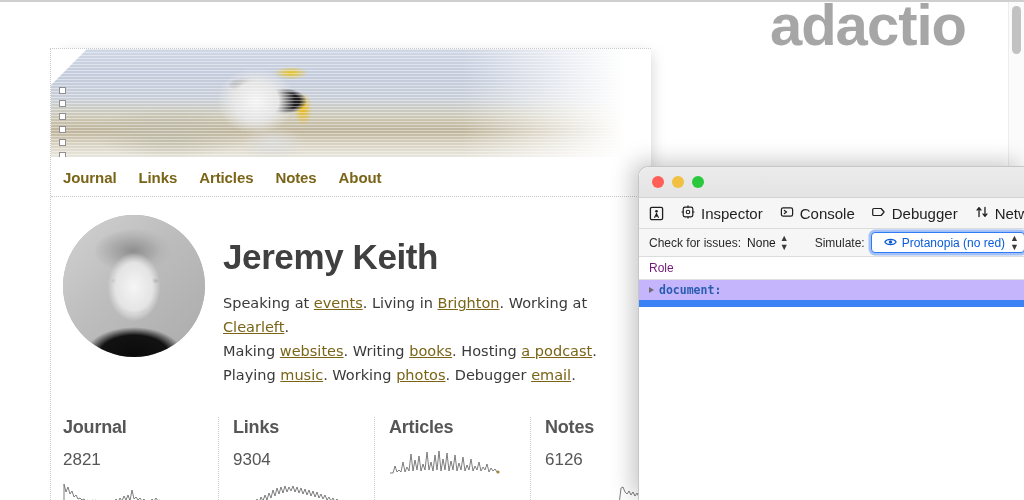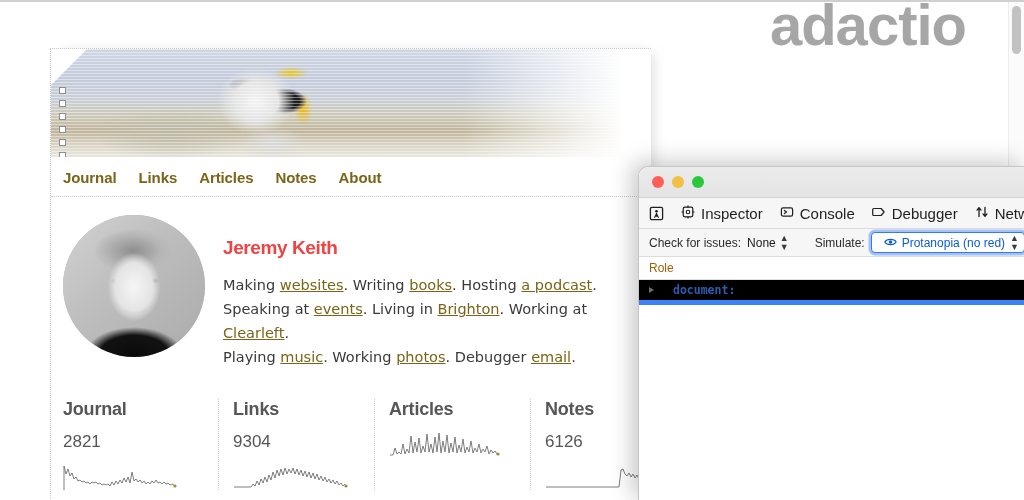--- a/index.html
+++ b/index.html
@@ -170,23 +170,23 @@
       radial-gradient(ellipse 60px 34px at 71px 140px, #101010 0%, #171717 58%, rgba(23,23,23,0) 82%),
       linear-gradient(135deg, #cfcdcb 0%, #bcbab8 45%, #aaa8a6 100%);
     filter: grayscale(1) contrast(1.05);
   }
   .profile-body {
     padding-left: 18px;
     padding-top: 22px;
   }
   .profile-name {
     margin: 0 0 14px 0;
-    font-size: 19px;
+    font-size: 35px;
     font-weight: bold;
-    color: #ef4444;
+    color: #404040;
     letter-spacing: -0.4px;
   }
   .bio {
     font-family: "DejaVu Sans", sans-serif;
     font-size: 14.5px;
     line-height: 24px;
     color: #3a3a3a;
   }
   .bio a {
     color: #7a6418;
@@ -357,30 +357,30 @@
   }
 
   .dt-colhead {
     height: 22px;
     background: #ffffff;
     border-bottom: 1px solid #e0e0e0;
     display: flex;
     align-items: center;
     padding-left: 10px;
     font-size: 12px;
-    color: #a16207;
+    color: #701a75;
   }
   .dt-row {
     height: 20px;
-    background: #000000;
+    background: #c4b5fd;
     display: flex;
     align-items: center;
     padding-left: 10px;
-    gap: 19px;
-    border-bottom: 5px solid #3b82f6;
+    gap: 5px;
+    border-bottom: 7px solid #3b82f6;
   }
   .disclosure {
     width: 0; height: 0;
     border-left: 5px solid #6f6f6f;
     border-top: 3.5px solid transparent;
     border-bottom: 3.5px solid transparent;
     display: inline-block;
   }
   .dt-row-label {
     font-family: "DejaVu Sans Mono", monospace;
@@ -428,22 +428,22 @@
       <a href="#">About</a>
     </nav>
 
     <div class="profile">
       <div class="avatar">
         <div class="avatar-face"></div>
       </div>
       <div class="profile-body">
         <h1 class="profile-name">Jeremy Keith</h1>
         <div class="bio">
+          <div><span>Speaking at </span><a href="#">events</a><span>. Living in </span><a href="#">Brighton</a><span>. Working at </span><a href="#">Clearleft</a><span>.</span></div>
           <div><span>Making </span><a href="#">websites</a><span>. Writing </span><a href="#">books</a><span>. Hosting </span><a href="#">a podcast</a><span>.</span></div>
-          <div><span>Speaking at </span><a href="#">events</a><span>. Living in </span><a href="#">Brighton</a><span>. Working at </span><a href="#">Clearleft</a><span>.</span></div>
           <div><span>Playing </span><a href="#">music</a><span>. Working </span><a href="#">photos</a><span>. Debugger </span><a href="#">email</a><span>.</span></div>
         </div>
       </div>
     </div>
 
     <div class="stats">
       <div class="stat">
         <div class="stat-title">Journal</div>
         <div class="stat-value">2821</div>
         <svg class="spark" width="120" height="30" viewBox="0 0 120 30">

